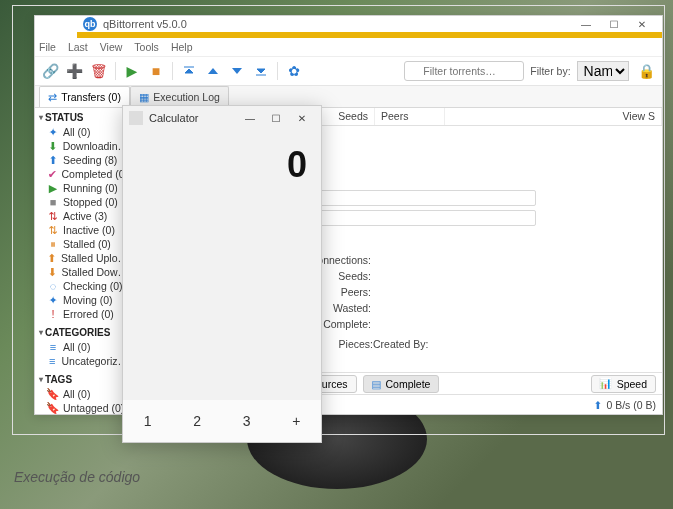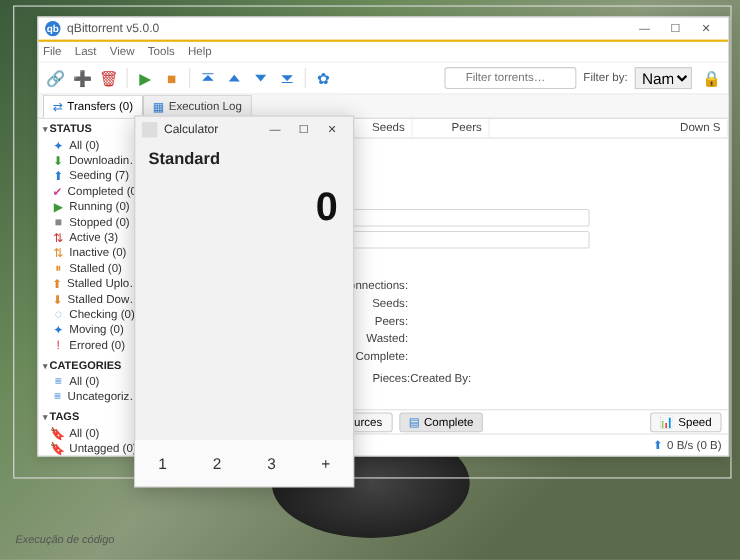--- a/index.html
+++ b/index.html
@@ -3,21 +3,21 @@
 <meta charset="utf-8">
 <style>
 * { box-sizing: border-box; margin: 0; padding: 0; font-family: "Segoe UI", Tahoma, sans-serif; }
 body { background: #f5f5f5; width: 673px; height: 509px; overflow: hidden; position: relative; }
 
 .desktop-bg { position: absolute; inset: 0; background: linear-gradient(135deg, #3a5a3a 0%, #6b8a5a 30%, #8a9a7a 50%, #5a6a4a 80%); }
 .desktop-bg::before { content:""; position:absolute; left:50%; bottom:20px; width:180px; height:100px; margin-left:-90px; border-radius:50%; background: radial-gradient(ellipse at center, #444 0%, #222 70%); }
 
 .app-window { position: absolute; left: 34px; top: 15px; right: 10px; height: 400px; background: #fff; border: 1px solid #d0d0d0; box-shadow: 0 2px 10px rgba(0,0,0,0.15); display: flex; flex-direction: column; }
 
-.titlebar { height: 22px; display: flex; align-items: center; padding: 0 6px; font-size: 11px; color: #555; border-bottom: 2px solid #eab308; }
+.titlebar { height: 22px; display: flex; align-items: center; padding: 0 6px; font-size: 11px; color: #555; border-bottom: 6px solid #eab308; margin-left: 42px; }
 .titlebar .app-icon { width: 14px; height: 14px; border-radius: 50%; background: #2b7cd3; margin-right: 6px; display:inline-flex; align-items:center; justify-content:center; color:#fff; font-size:9px; font-weight:bold;}
 .titlebar .spacer { flex: 1; }
 .titlebar .win-btn { width: 28px; height: 18px; display: inline-flex; align-items: center; justify-content: center; font-size: 10px; color: #555; }
 
 .menubar { height: 18px; display: flex; gap: 12px; padding: 0 4px; font-size: 10.5px; color: #666; align-items: center; }
 
 .toolbar { height: 30px; border-top: 1px solid #eee; border-bottom: 1px solid #e5e5e5; display: flex; align-items: center; padding: 0 6px; gap: 4px; }
 .tb-btn { width: 20px; height: 20px; display: inline-flex; align-items: center; justify-content: center; font-size: 14px; }
 .tb-sep { width: 1px; height: 18px; background: #e0e0e0; margin: 0 2px; }
 
@@ -69,21 +69,21 @@
 .calc-title .cbtn { width:26px; height:20px; display:inline-flex; align-items:center; justify-content:center; font-size:10px; color:#444;}
 .calc-mode { padding:6px 12px 0 12px; font-size:15px; font-weight:600; color:#222;}
 .calc-display { text-align:right; padding:14px 14px 4px 0; font-size:36px; font-weight:600; color:#111;}
 .calc-mem { height:14px; display:flex; justify-content:space-around; font-size:10px; color:#999;}
 .calc-grid { flex:1; display:grid; grid-template-columns:repeat(4,1fr); grid-auto-rows:1fr;}
 .calc-key { display:flex; align-items:center; justify-content:center; font-size:13px; color:#333; border:none; background:transparent;}
 .calc-key.num { background:#fafafa;}
 .calc-bottom-row { height:42px; display:grid; grid-template-columns:repeat(4,1fr); background:#fafafa;}
 .calc-bottom-row .calc-key { font-size:14px;}
 
-.caption { position:absolute; left:14px; bottom:12px; font-size:10px; font-style:italic; color:#555;}
+.caption { position:absolute; left:14px; bottom:24px; font-size:14px; font-style:italic; color:#555;}
 .border-frame { position:absolute; left:12px; top:5px; right:8px; height:430px; border:1px solid #ddd;}
 </style>
 </head>
 <body>
 
 <div class="desktop-bg"></div>
 <div class="border-frame"></div>
 
 <div class="app-window">
 
@@ -166,21 +166,21 @@
           <div class="side-item">
             <span class="si-ico" style="color: rgb(43, 124, 211);">✦</span>
             <span>All (0)</span>
           </div>
           <div class="side-item">
             <span class="si-ico" style="color: rgb(58, 154, 58);">⬇</span>
             <span>Downloadin…</span>
           </div>
           <div class="side-item">
             <span class="si-ico" style="color: rgb(43, 124, 211);">⬆</span>
-            <span>Seeding (7)</span>
+            <span>Seeding (8)</span>
           </div>
           <div class="side-item">
             <span class="si-ico" style="color: rgb(204, 68, 136);">✔</span>
             <span>Completed (0)</span>
           </div>
           <div class="side-item">
             <span class="si-ico" style="color: rgb(58, 154, 58);">▶</span>
             <span>Running (0)</span>
           </div>
           <div class="side-item">
@@ -242,22 +242,22 @@
             <span>Untagged (0)</span>
           </div>
         </div>
       </div>
 
     <div class="main-pane">
       <div class="col-headers">
         <span style="width:60px">Progress</span>
         <span style="width:60px">Status</span>
         <span style="width:120px;text-align:right">Seeds</span>
-        <span style="width:70px;text-align:right">Peers</span>
-        <span style="flex:1;text-align:right">Down S</span>
+        <span style="width:70px;text-align:left">Peers</span>
+        <span style="flex:1;text-align:right">View S</span>
       </div>
 
       <div class="detail-pane">
         <div style="height:56px"></div>
         <div class="detail-row"></div>
         <div class="detail-row"></div>
         <div class="info-grid">
           <div class="info-col" id="info-left">
               <div class="info-line">
                 <span class="k">ETA:</span>
@@ -335,21 +335,20 @@
 
 <div class="calc-window">
   <div class="calc-title">
     <span class="t-ico"></span>
     <span>Calculator</span>
     <span class="spacer"></span>
     <span class="cbtn">—</span>
     <span class="cbtn">☐</span>
     <span class="cbtn">✕</span>
   </div>
-  <div class="calc-mode">Standard</div>
   <div class="calc-display">0</div>
   <div class="calc-mem">
     <span> </span>
     <span> </span>
     <span> </span>
     <span> </span>
     <span> </span>
   </div>
   <div class="calc-grid">
     <button class="calc-key"></button>

